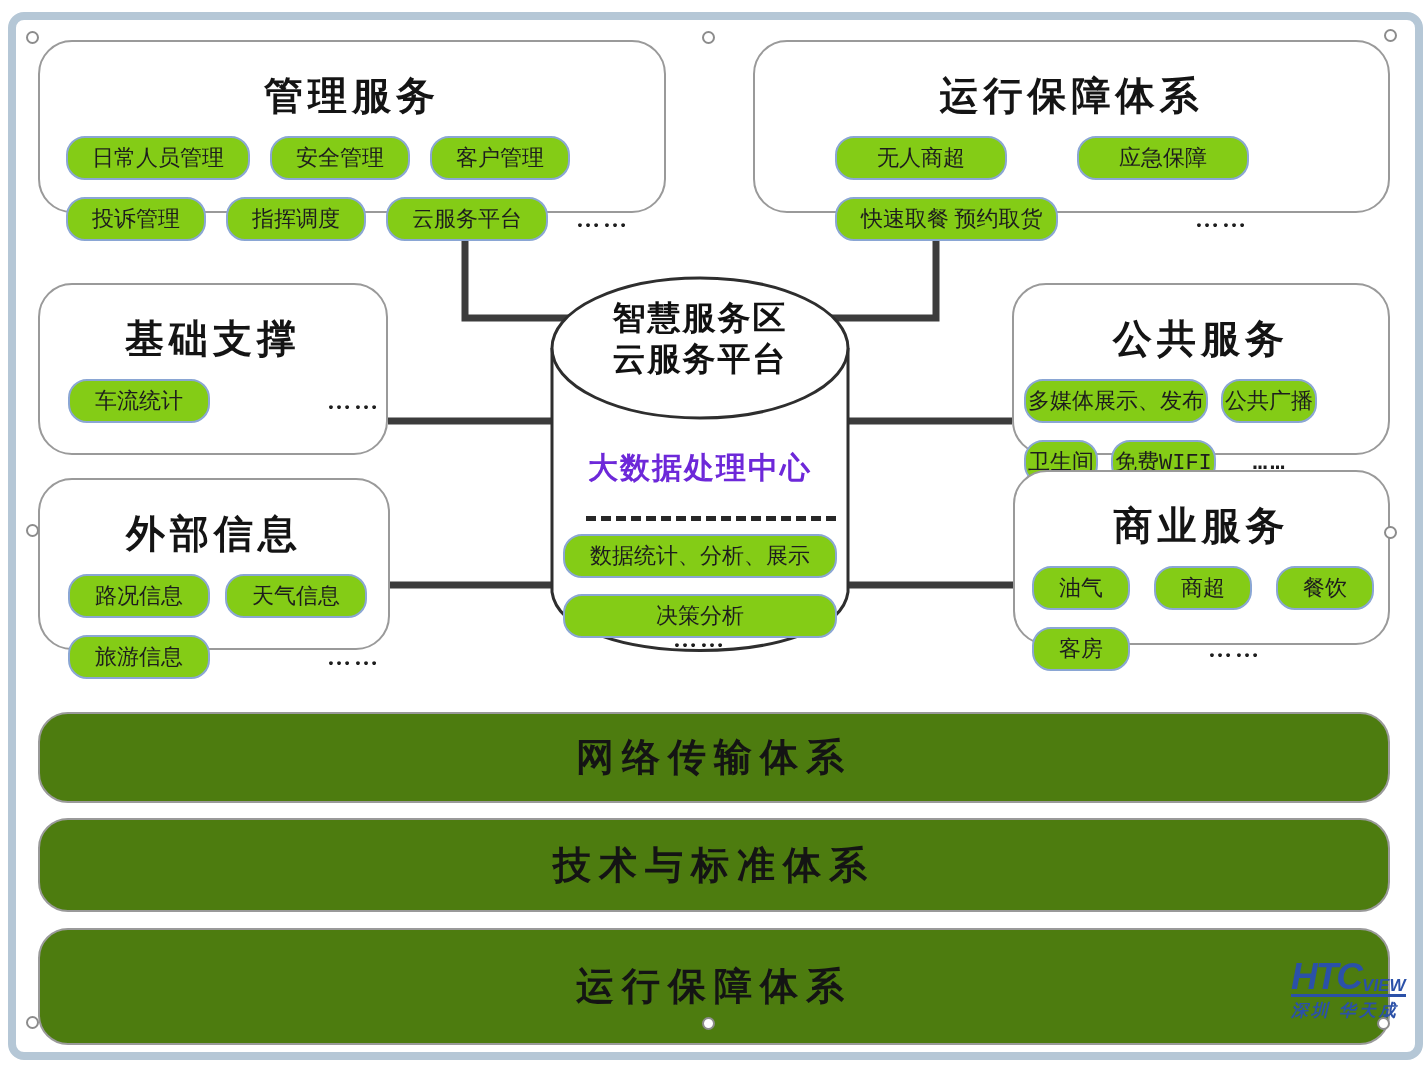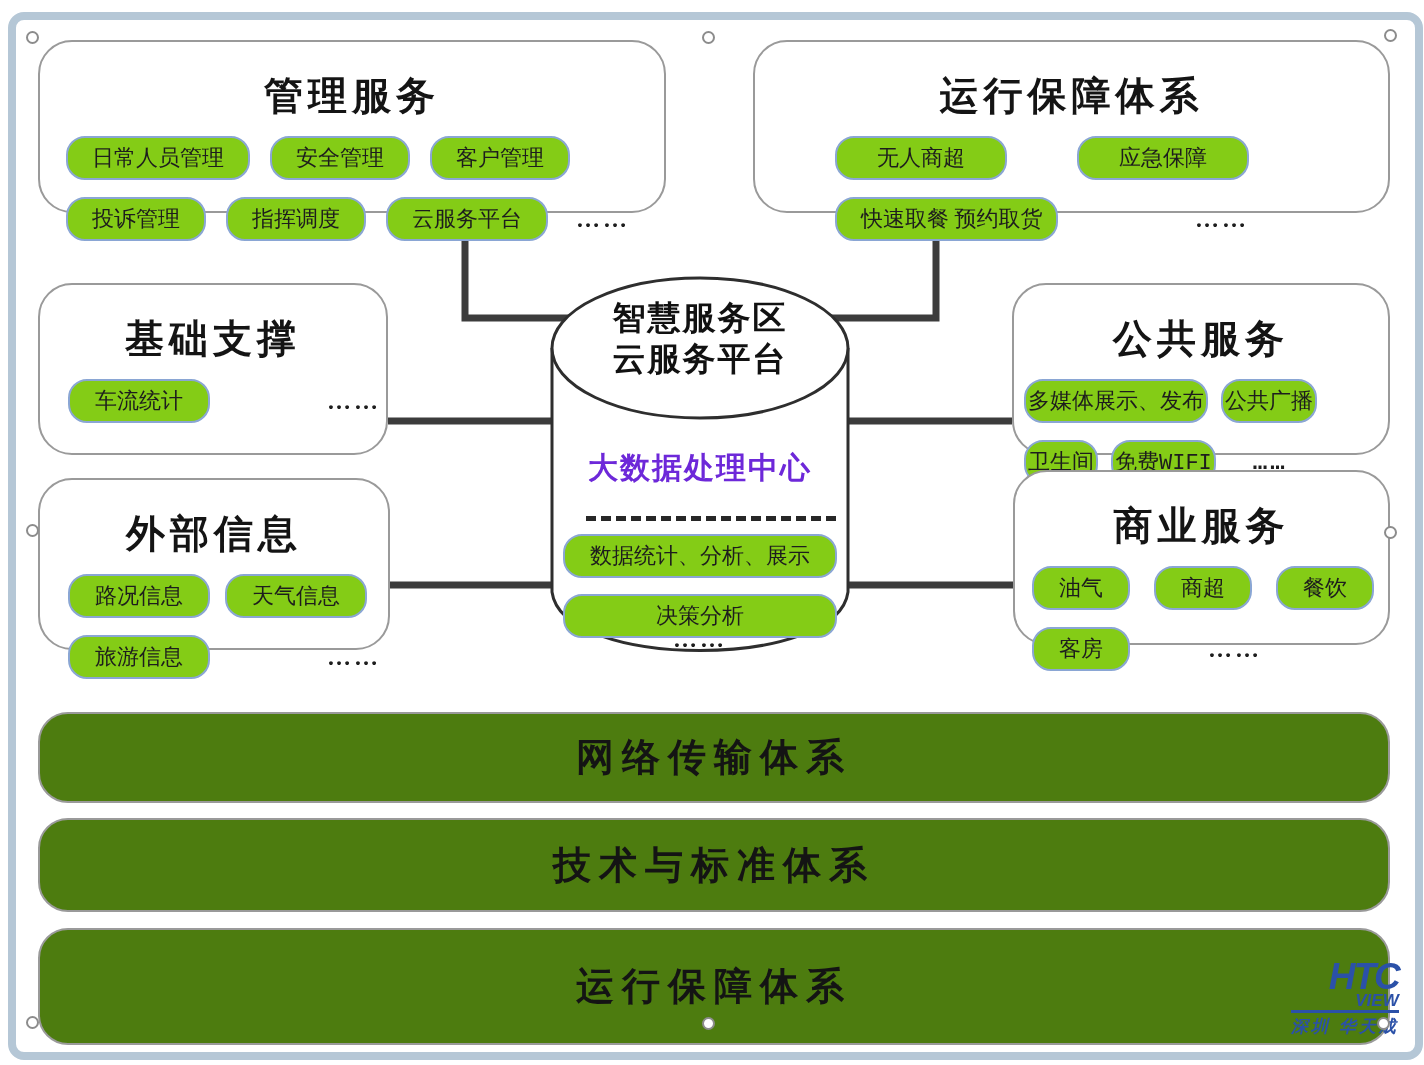--- a/index.html
+++ b/index.html
@@ -64,21 +64,21 @@
   .bar-label{font-size:38px;font-weight:bold;letter-spacing:8px;color:#141414;
              font-family:"Liberation Serif",serif;}
 
   
   .handle{position:absolute;width:13px;height:13px;border-radius:50%;background:#fff;
           border:2px solid #8c8c8c;box-sizing:border-box;z-index:6;}
 
   
   .logo{position:absolute;left:1291px;top:960px;z-index:5;color:#2b51a8;font-style:italic;}
   .logo-line{display:flex;align-items:flex-end;border-bottom:3px solid #2b51a8;
-             padding-bottom:1px;line-height:0.9;flex-direction:column;}
+             padding-bottom:1px;line-height:0.9;}
   .logo-htc{font-size:37px;font-weight:bold;letter-spacing:-2px;}
   .logo-view{font-size:17px;font-weight:bold;margin-left:1px;}
   .logo-sub{font-size:17px;font-weight:bold;letter-spacing:3px;margin-top:2px;}
 </style>
 </head>
 <body>
 
 <div class="canvas">
 
   <svg id="wire-layer" width="1424" height="1065" viewBox="0 0 1424 1065">

